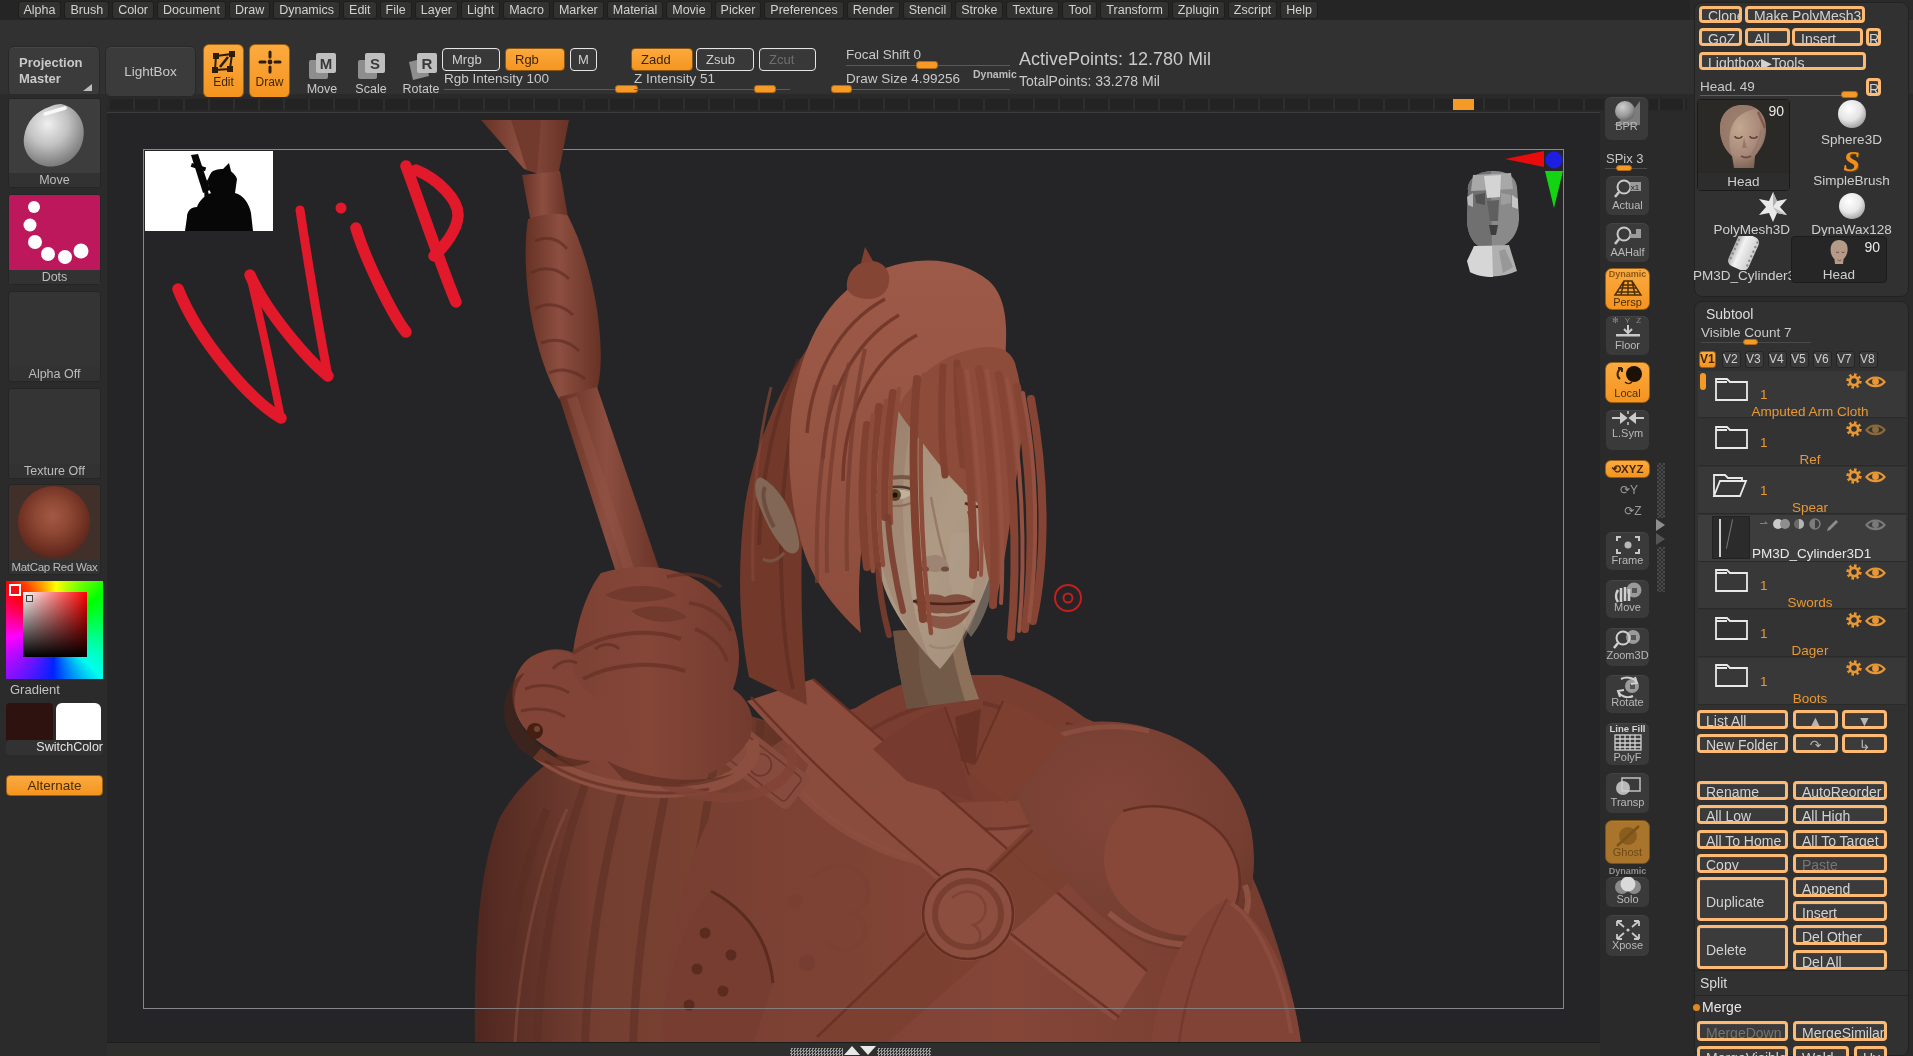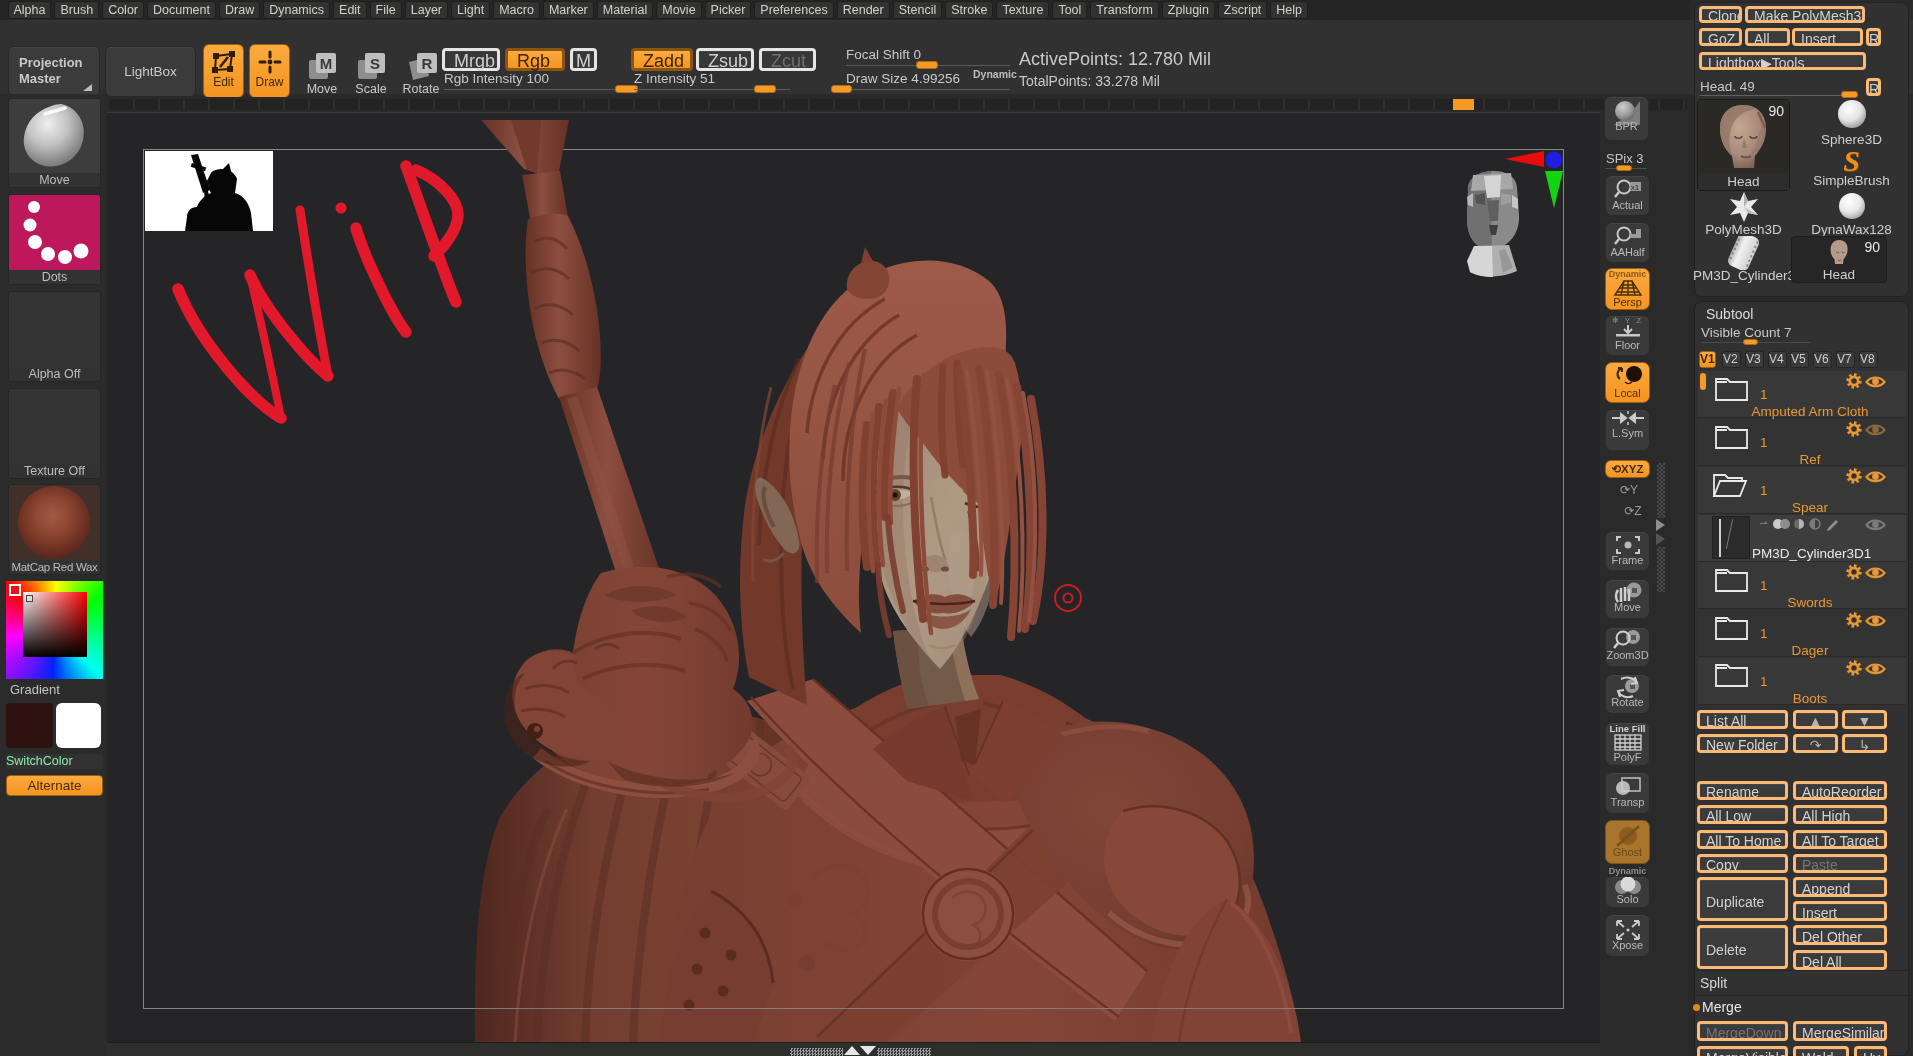--- a/index.html
+++ b/index.html
@@ -1,25 +1,25 @@
 <!DOCTYPE html>
 <html><head><meta charset="utf-8">
 <style>
 *{margin:0;padding:0;box-sizing:border-box}
 html,body{width:1913px;height:1056px;overflow:hidden;background:#2a2a2b;font-family:"Liberation Sans",sans-serif}
 #root{position:absolute;left:0;top:0;width:1913px;height:1056px}
 .abs{position:absolute}
 
-#menubar{position:absolute;left:0;top:0;width:1690px;height:20px;background:#252525;white-space:nowrap;padding-left:6px}
+#menubar{position:absolute;left:0;top:0;width:1690px;height:20px;background:#252525;white-space:nowrap;padding-left:16px}
 #menubar span{display:inline-block;background:#323230;border:1px solid #1e1e1e;border-radius:3px;color:#d2d2d2;font-size:12.5px;line-height:16px;height:18px;padding:0 5px;margin:1px 1.5px 0 1.5px;vertical-align:top}
 
 #toolbar{position:absolute;left:0;top:20px;width:1913px;height:74px;background:#313131}
 .tbtn{position:absolute;background:#3b3b3b;border:1px solid #282828;border-radius:6px;color:#c9c9c9;box-shadow:inset 0 1px 0 rgba(255,255,255,.06)}
 .obtn{position:absolute;background:linear-gradient(#fbaa40,#f5941f);border:1px solid #9a5f10;border-radius:6px;color:#40280a}
-.sbtn{position:absolute;background:#383838;border:3px solid #e5e5e5;border-radius:4px;color:#cfcfcf;font-size:18px;text-align:center;box-shadow:inset 0 1px 0 rgba(255,255,255,.05)}
+.sbtn{position:absolute;background:#383838;border:1px solid #e5e5e5;border-radius:4px;color:#cfcfcf;font-size:13px;text-align:center;box-shadow:inset 0 1px 0 rgba(255,255,255,.05)}
 .sbtn.on{background:linear-gradient(#fba93e,#f5951f);border-color:#8a5510;color:#3c250a}
 .lbl{position:absolute;color:#c9c9c9;font-size:13.5px;white-space:nowrap}
 .sline{position:absolute;height:1px;background:#5a5a5a}
 .shandle{position:absolute;background:#f59a26;border-radius:3px;border:1px solid #b06a12}
 
 #leftbar{position:absolute;left:0;top:94px;width:107px;height:962px;background:#2b2b2c}
 .palitem{position:absolute;left:8px;width:93px;background:#353535;border:1px solid #252525;border-radius:3px;overflow:hidden}
 .palitem .cap{position:absolute;left:0;bottom:0;width:100%;height:14px;background:#323232;color:#bdbdbd;font-size:12.5px;text-align:center;line-height:14px}
 
 #canvas{position:absolute;left:107px;top:112px;width:1493px;height:930px;background:#252527;border-top:1px solid #3c3c3c;overflow:hidden}
@@ -167,21 +167,21 @@
         </svg>
       <div class="cap" style="font-size:11.5px;letter-spacing:-.3px">MatCap Red Wax</div></div>
     <div class="abs" style="left:6px;top:487px;width:97px;height:98px;background:conic-gradient(from 315deg at 50% 50%, #ff0000, #ffff00 13%, #00ff00 27%, #00ffee 50%, #0022ff 63%, #ff00ff 85%, #ff0000 100%)">
       <div class="abs" style="left:17px;top:11px;width:64px;height:65px;background:linear-gradient(to bottom,rgba(0,0,0,0) 0%,#000 100%),linear-gradient(to right,#ffffff,#ff0000)"></div>
       <div class="abs" style="left:3px;top:3px;width:12px;height:12px;background:#ee1111;border:2px solid #fff"></div>
       <div class="abs" style="left:20px;top:14px;width:7px;height:7px;background:#ddd;border:1px solid #444"></div>
     </div>
     <div class="lbl" style="left:10px;top:588px;font-size:13px;color:#c2c2c2">Gradient</div>
     <div class="abs" style="left:6px;top:609px;width:47px;height:45px;background:#2e1210;border-radius:4px"></div>
     <div class="abs" style="left:56px;top:609px;width:45px;height:45px;background:#ffffff;border-radius:6px"></div>
-    <div class="abs" style="left:6px;top:660px;width:97px;height:15px;background:#323232;border-radius:3px;color:#86efac;font-size:12.5px;text-align:left;line-height:15px">SwitchColor</div>
+    <div class="abs" style="left:6px;top:646px;width:97px;height:15px;background:#323232;border-radius:3px;color:#e5e5e5;font-size:12.5px;text-align:right;line-height:15px">SwitchColor</div>
     <div class="abs" style="left:6px;top:681px;width:97px;height:21px;background:linear-gradient(#fbaa40,#f5941f);border-radius:4px;border:1px solid #9a5f10;color:#4a2d08;font-size:13.5px;text-align:center;line-height:19px">Alternate</div>
   </div>
   <div id="canvas">
   <svg width="1493" height="930" viewBox="0 0 1493 930">
     <defs>
       <linearGradient id="clay" x1="0" y1="0" x2="1" y2="0">
             <stop offset="0%" stop-color="#8f4231"></stop>
             <stop offset="55%" stop-color="#a04b37"></stop>
             <stop offset="100%" stop-color="#8a3e2e"></stop>
           </linearGradient>
@@ -653,21 +653,21 @@
               <stop offset="100%" stop-color="#9f9f9f"></stop>
             </radialGradient>
           </defs>
           <circle cx="18" cy="15" r="14" fill="url(#sph)"></circle>
         </svg>
       <div style="color:#cfcfcf;font-size:13.5px;margin-top:-3px">Sphere3D</div></div>
     <div class="abs" style="left:1794px;top:148px;width:115px;height:43px;text-align:center">
       <div style="font-size:30px;font-weight:bold;color:#f09018;line-height:26px;text-shadow:1px 1px 0 #7c4a08;font-family:'Liberation Serif',serif;font-style:italic">S</div>
       <div style="color:#cfcfcf;font-size:13.5px;margin-top:-1px">SimpleBrush</div>
       </div>
-    <div class="abs" style="left:1697px;top:192px;width:93px;height:43px;text-align:center">
+    <div class="abs" style="left:1697px;top:192px;width:93px;height:43px;text-align:right">
       <svg width="34" height="30" viewBox="0 0 34 30">
           <path d="M17 0 L21 9 L31 7 L24 15 L31 23 L21 21 L17 30 L13 21 L3 23 L10 15 L3 7 L13 9 Z" fill="#e9e9e9"></path>
           <path d="M17 0 L21 9 L17 15 Z" fill="#b0b0b0"></path>
           <path d="M31 23 L21 21 L17 15 Z" fill="#bdbdbd"></path>
         </svg>
       <div style="color:#cfcfcf;font-size:13.5px;margin-top:-4px">PolyMesh3D</div></div>
     <div class="abs" style="left:1794px;top:192px;width:115px;height:43px;text-align:center">
       <svg width="32" height="30" viewBox="0 0 32 30">
           <circle cx="16" cy="14" r="13" fill="url(#sph2)"></circle>
           <defs>

